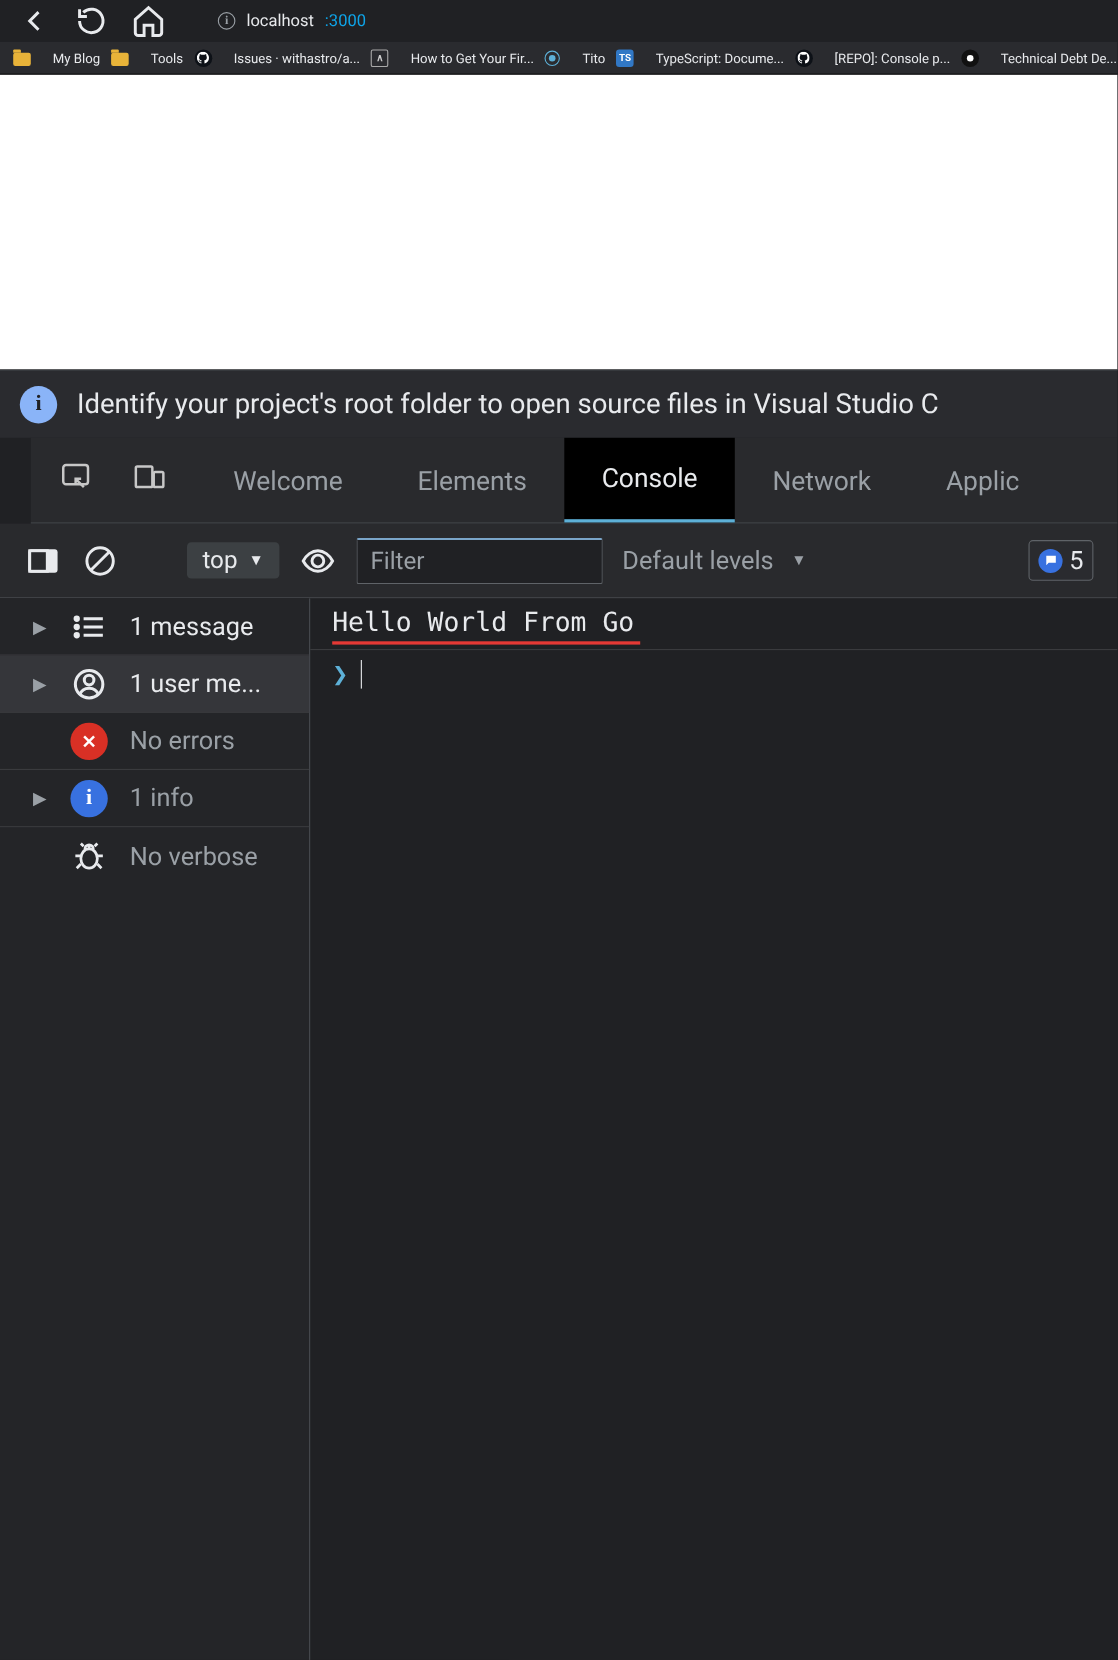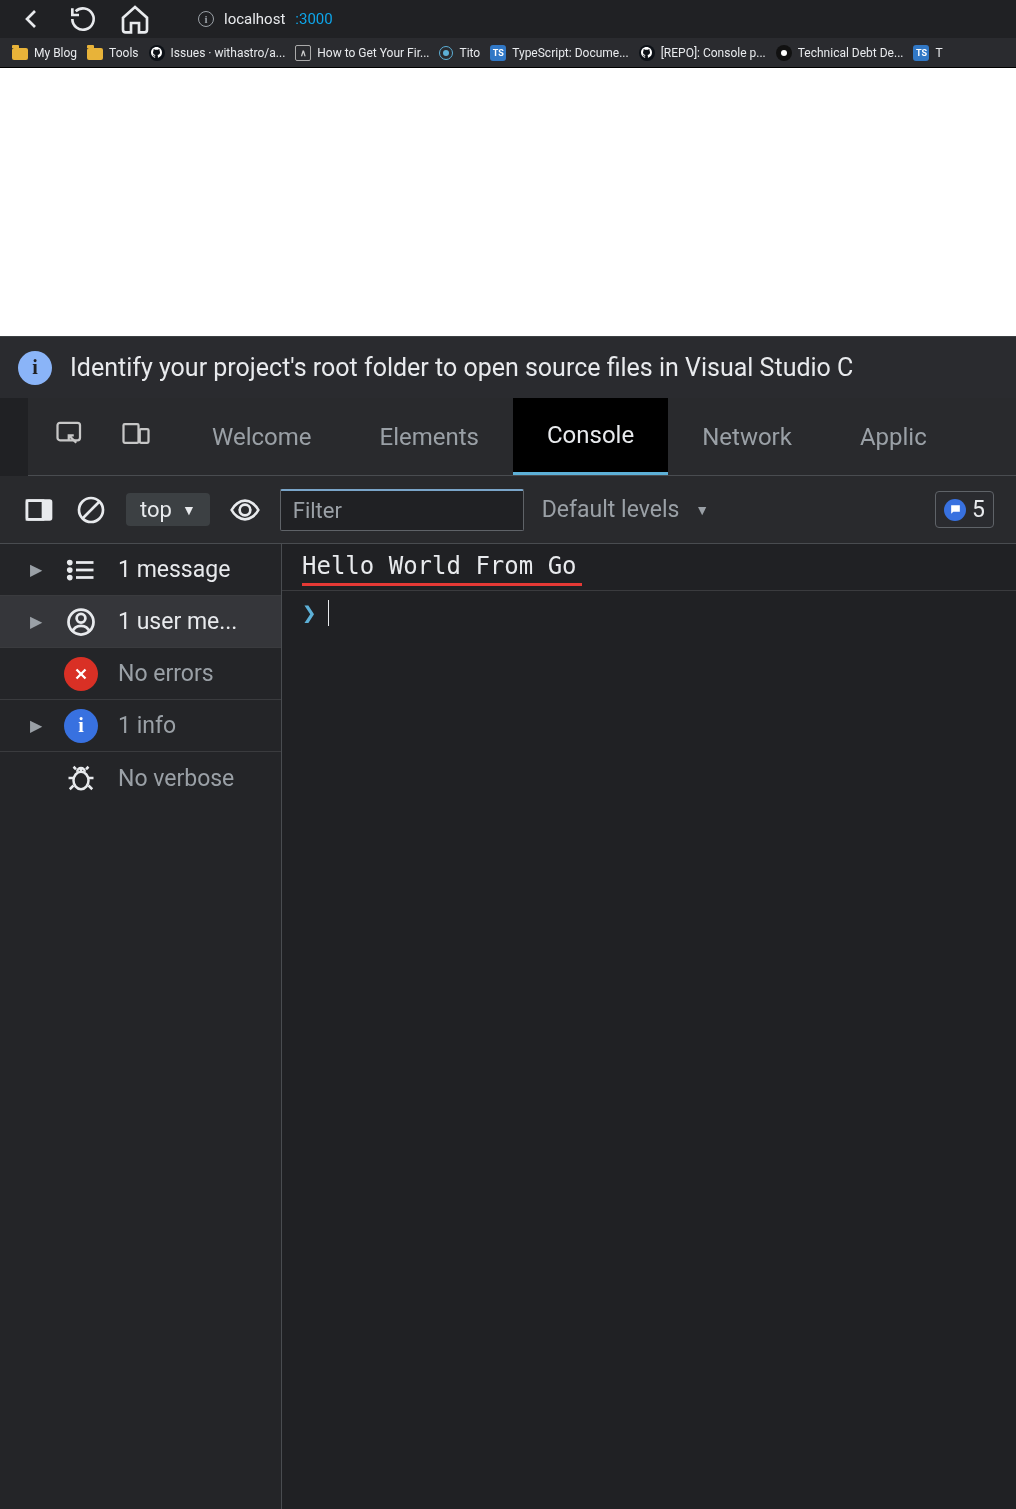--- a/index.html
+++ b/index.html
@@ -42,21 +42,21 @@
     display: flex;
     align-items: center;
     gap: 10px;
     padding: 0 12px;
     font-size: 12px;
     color: #e8eaed;
     overflow: hidden;
     border-bottom: 1px solid #000;
   }
   .bm-item {
-    display: flex; align-items: center; gap: 6px;
+    display: flex; align-items: center; gap: 20px;
     white-space: nowrap;
     flex-shrink: 0;
   }
   .bm-favicon {
     width: 16px; height: 16px; border-radius: 3px;
     display: inline-flex; align-items: center; justify-content: center;
     font-size: 9px; font-weight: bold;
   }
   .bm-folder { background: #e8b339; border-radius: 2px; position: relative; width:16px; height:12px; margin-top:2px;}
   .bm-folder::before { content:""; position:absolute; top:-3px; left:0; width:7px; height:3px; background:#e8b339; border-radius:1px 1px 0 0;}
@@ -131,27 +131,28 @@
     border-bottom: 1px solid #494c50;
   }
   .tb-icon { width: 34px; height: 34px; display:flex; align-items:center; justify-content:center;}
   .tb-icon svg { width: 32px; height: 32px; fill: none; stroke: #e8eaed; stroke-width: 2; }
   .ctx-selector {
     background: #3c4043;
     padding: 4px 14px;
     border-radius: 4px;
     display: flex; align-items: center; gap: 10px;
     font-size: 22px;
+    margin-left: 44px;
   }
   .ctx-selector .caret { font-size: 14px; }
   .filter-box {
     border: 1px solid #5f6368;
     background: #202124;
     height: 42px;
-    width: 244px;
+    width: 224px;
     padding: 0 12px;
     display: flex; align-items: center;
     color: #9aa0a6;
     font-size: 22px;
     border-radius: 2px;
     border-top: 2px solid #7aa5c9;
   }
   .levels {
     display: flex; align-items: center; gap: 16px;
     color: #9aa0a6; font-size: 23px;

